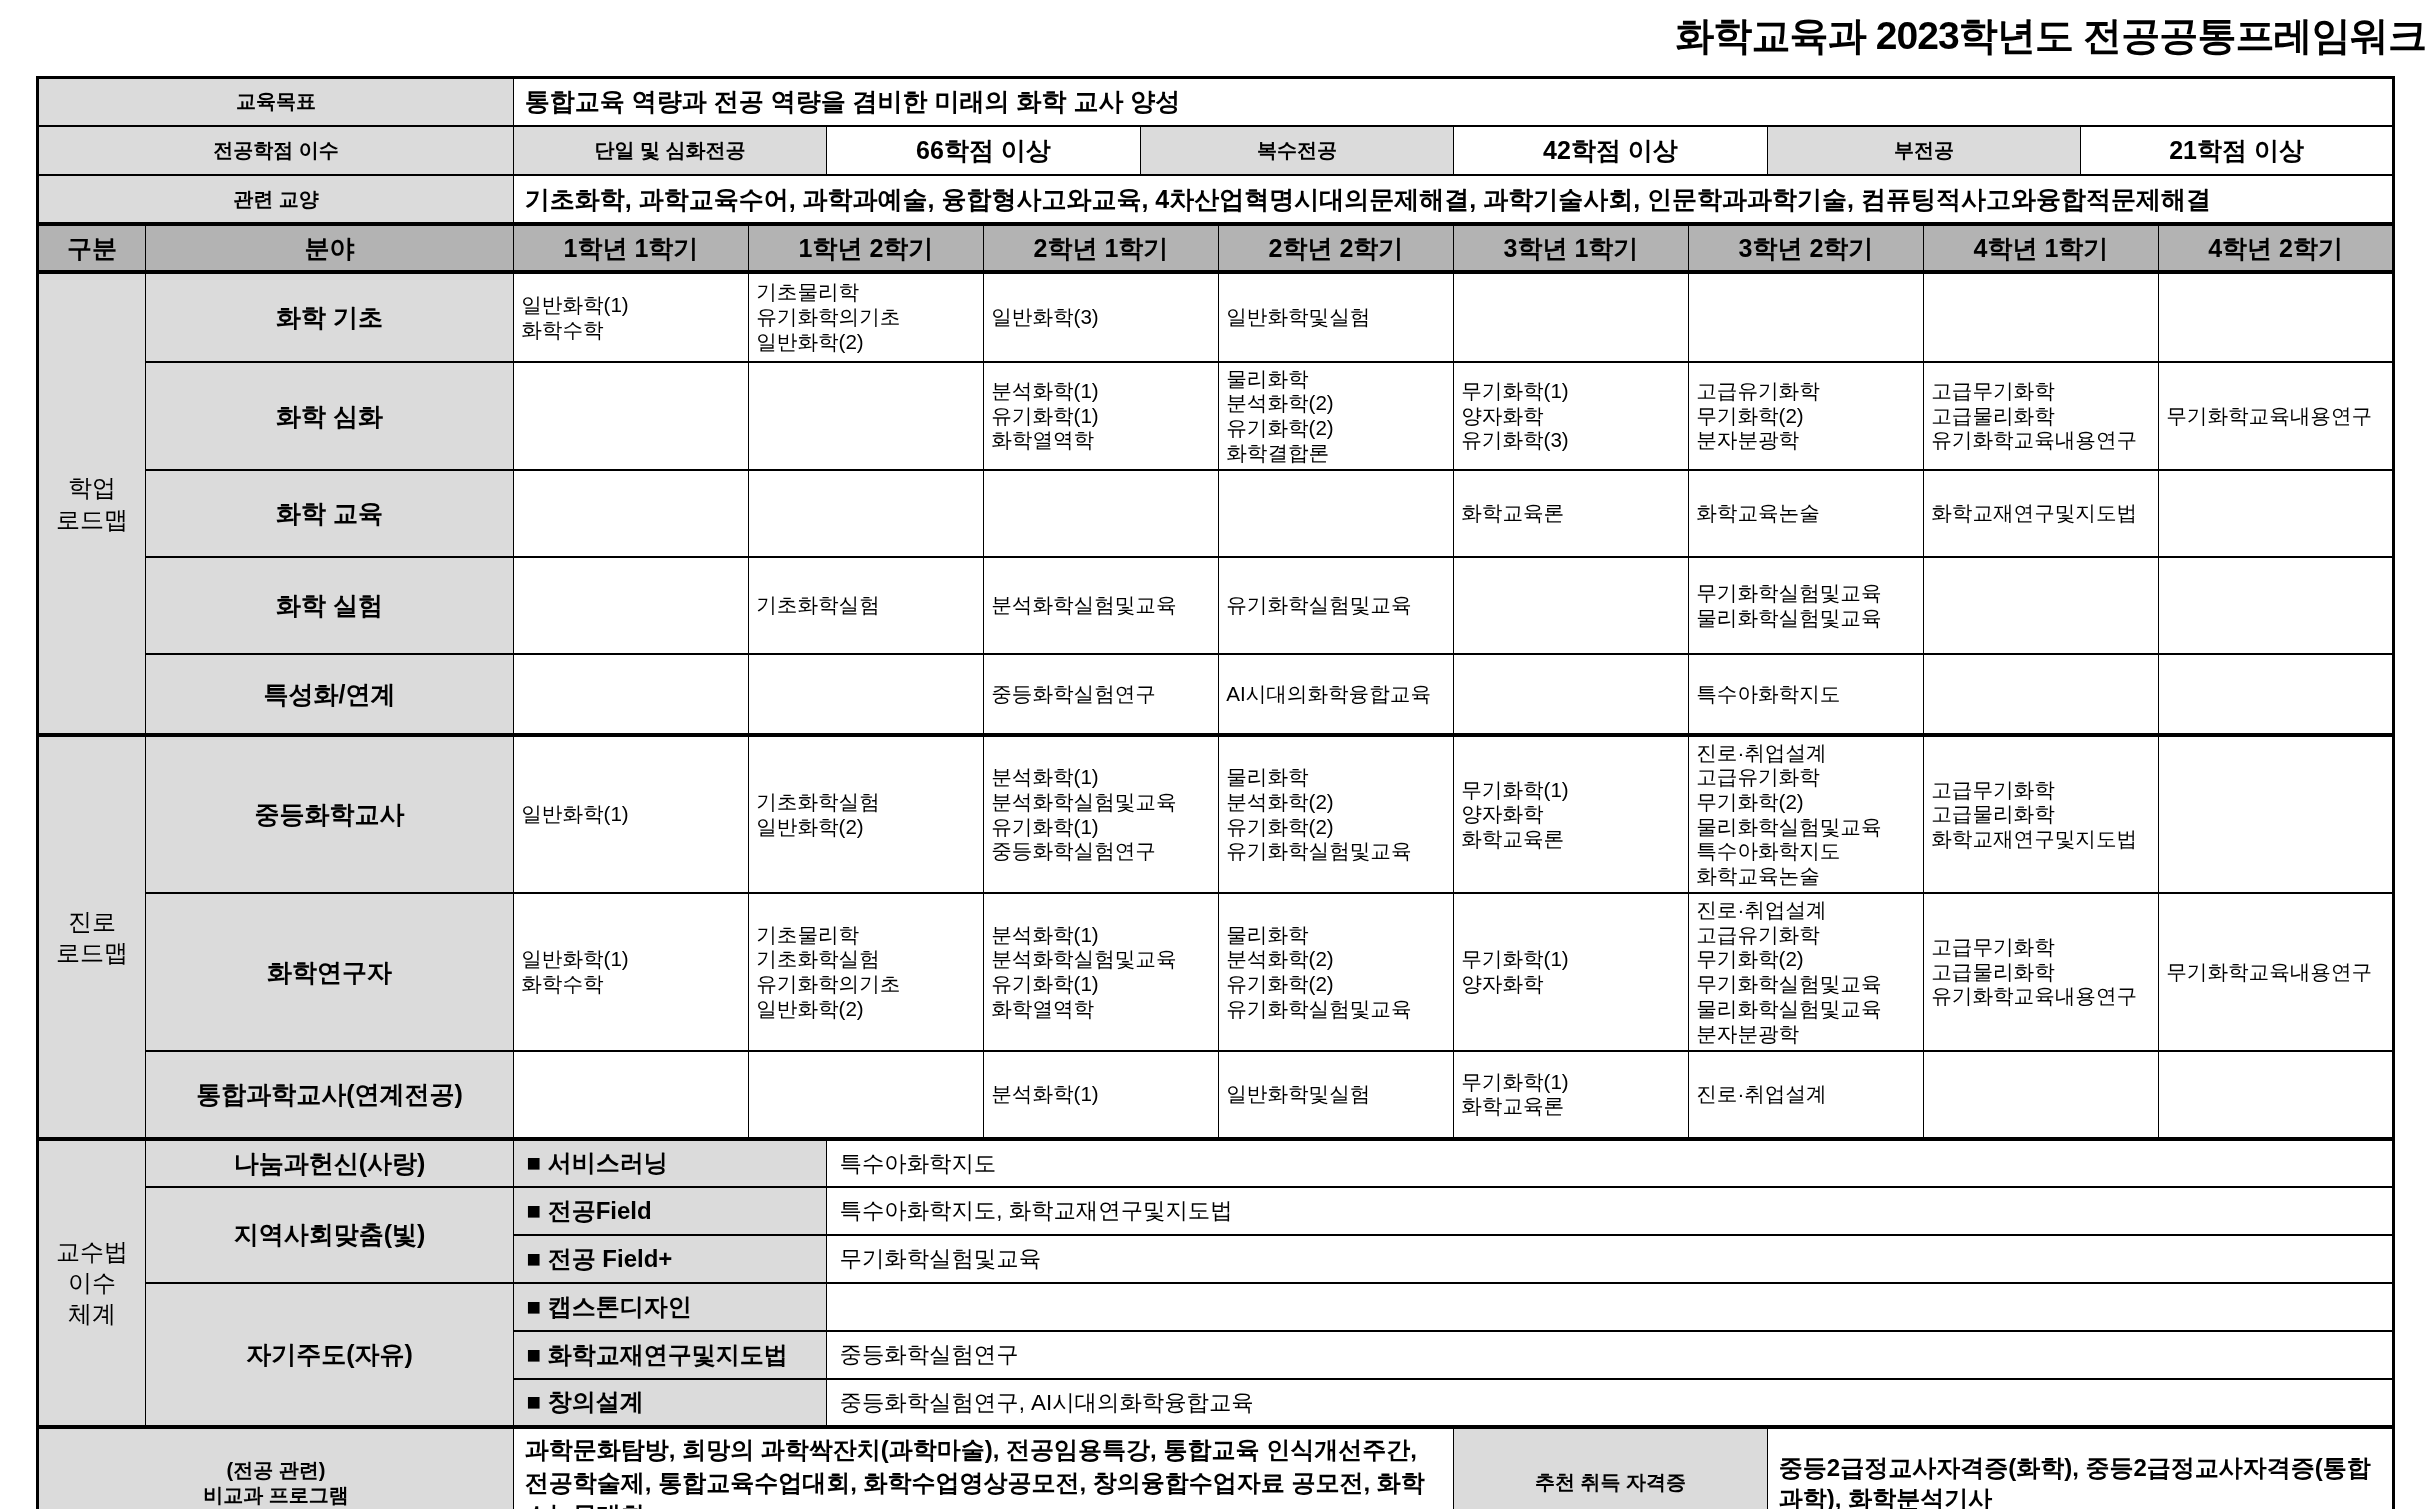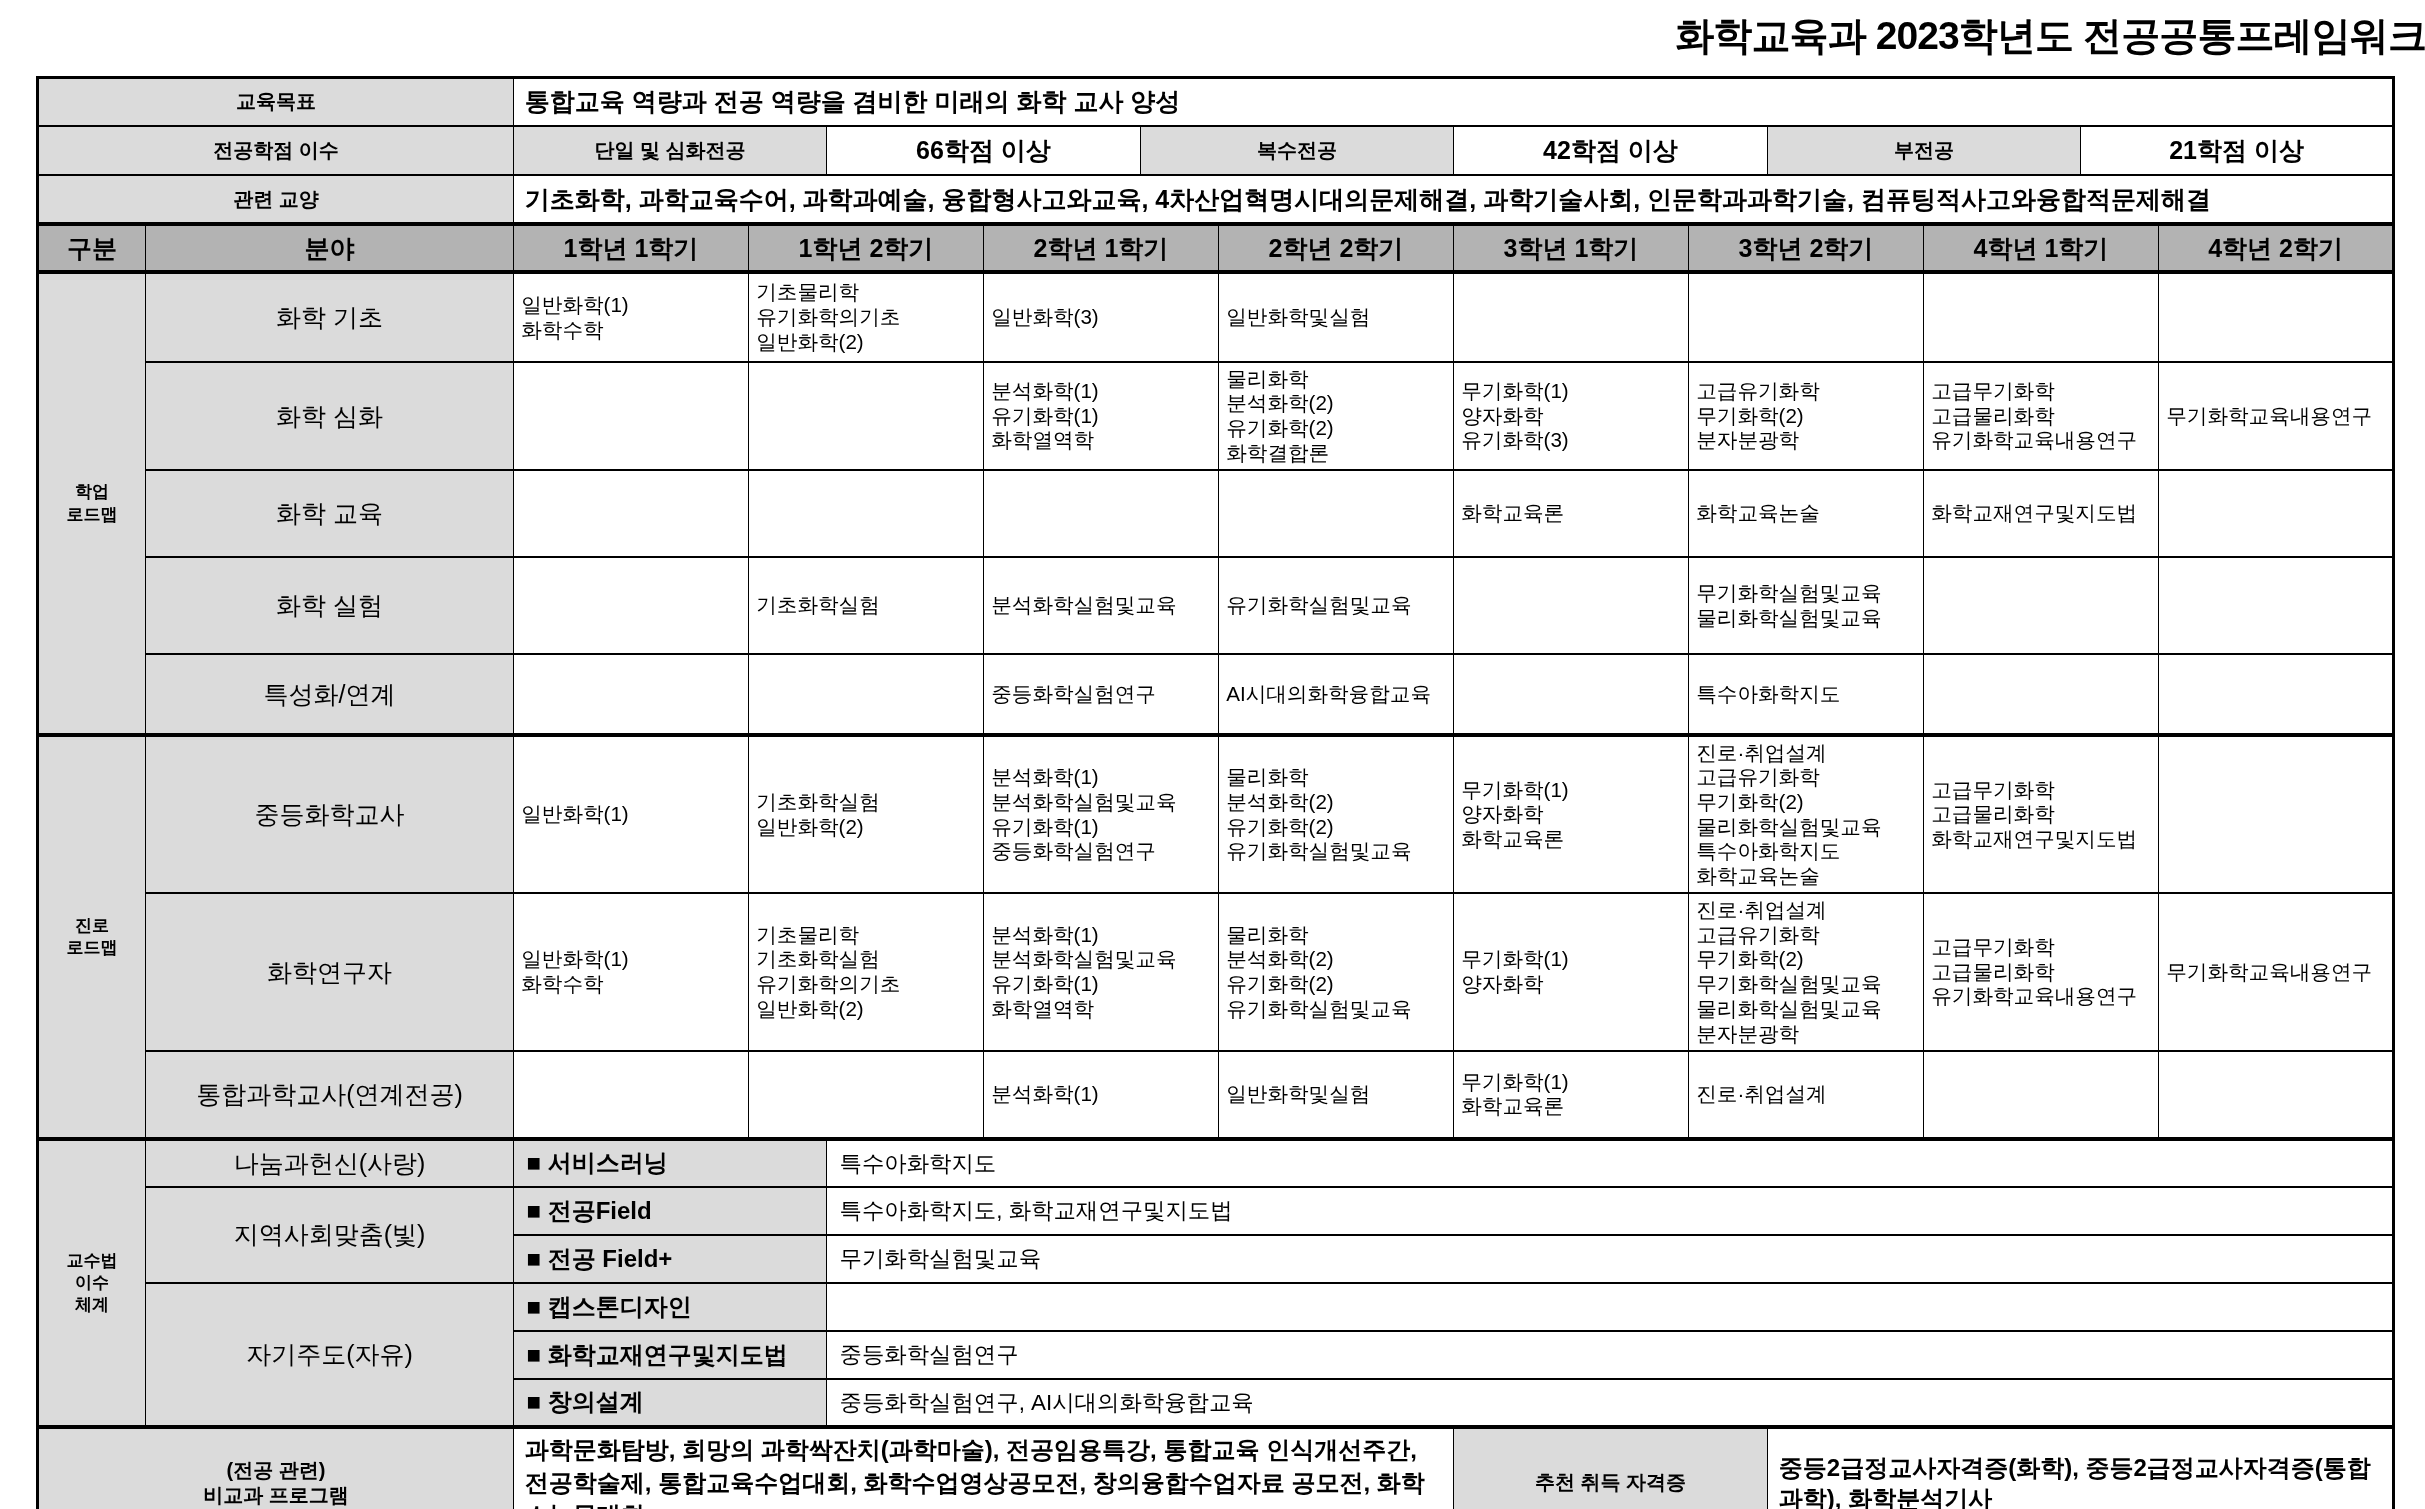--- a/index.html
+++ b/index.html
@@ -43,22 +43,22 @@
   tr.rh-b4{height:97px;}
   tr.rh-b5{height:81px;}
   tr.rh-c1{height:154px;}
   tr.rh-c2{height:149px;}
   tr.rh-c3{height:88px;}
   tr.rh-m{height:48px;}
   tr.rh-foot{height:82px;}
   
   .lbl{background:var(--label_bg,#dbdbdb);font-weight:bold;text-align:center;font-size:20px;white-space:pre-line;line-height:1.25;}
   .hdr{background:var(--header_bg,#b3b3b3);font-weight:bold;text-align:center;font-size:25px;}
-  .group{background:var(--label_bg,#dbdbdb);font-weight:bold;text-align:center;font-size:17px;white-space:pre-line;line-height:1.3;}
-  .field{background:var(--label_bg,#dbdbdb);font-weight:normal;text-align:center;font-size:25px;white-space:pre-line;}
+  .group{background:var(--label_bg,#dbdbdb);font-weight:normal;text-align:center;font-size:24px;white-space:pre-line;line-height:1.3;}
+  .field{background:var(--label_bg,#dbdbdb);font-weight:bold;text-align:center;font-size:25px;white-space:pre-line;}
   .course{background:#fff;font-size:20.6px;padding:3.6px 7.2px;white-space:pre-line;line-height:1.2;text-align:left;}
   .val{background:#fff;font-weight:bold;font-size:25px;padding:3.6px 10.8px;text-align:left;}
   .vcenter{text-align:center;padding:3.6px 3.6px;margin-left:9px;}
   .method{background:var(--label_bg,#dbdbdb);font-weight:bold;font-size:24px;padding-left:12.5px;text-align:left;}
   .mcourse{background:#fff;font-size:22.4px;padding-left:12.5px;text-align:left;}
   .programs{background:#fff;font-weight:bold;font-size:24px;padding:5.4px 10.8px;line-height:1.35;word-break:break-all;text-align:left;}
   .certs{background:#fff;font-weight:bold;font-size:24px;padding:3.6px 10.8px;line-height:1.3;text-align:left;}
 </style>
 </head>
 <body>

